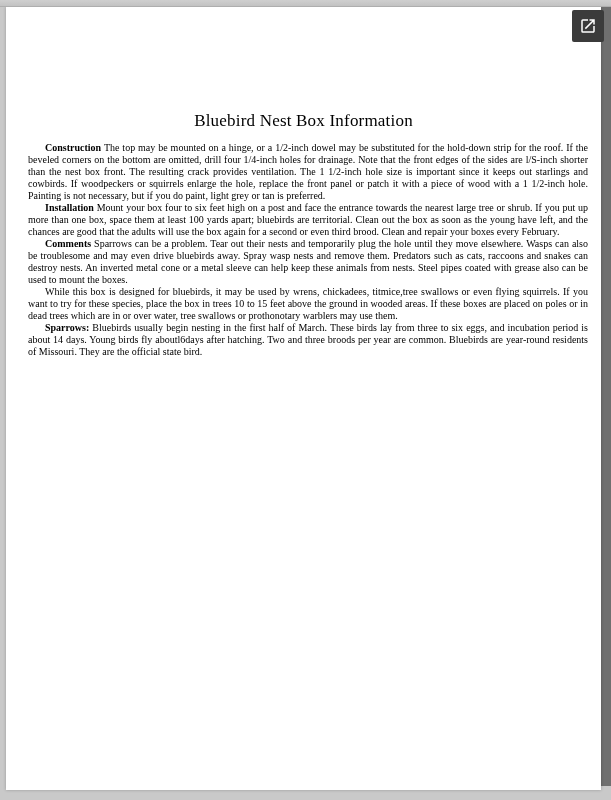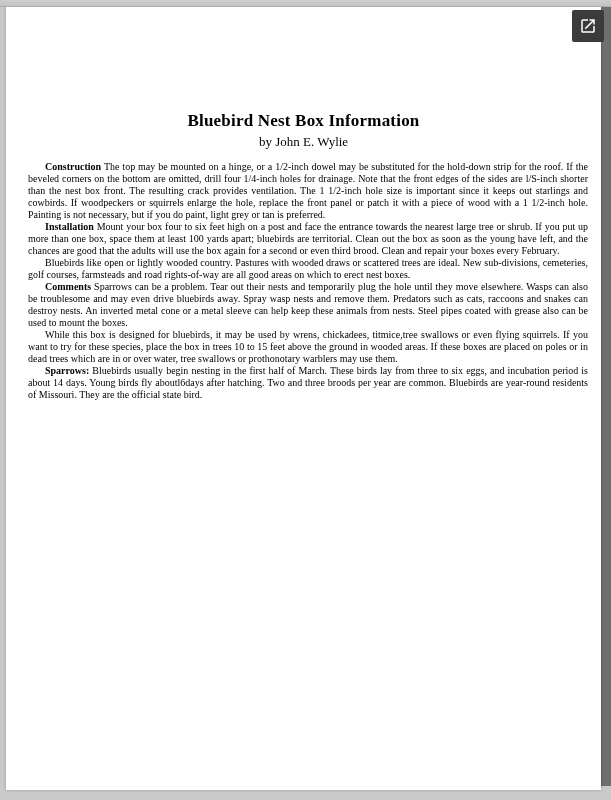--- a/index.html
+++ b/index.html
@@ -41,21 +41,21 @@
     display: flex; align-items: center; justify-content: center;
     cursor: pointer;
     color: var(--icon, #ffffff);
     z-index: 3;
   }
   .open-btn svg { display: block; }
 
   .doc-title {
     margin: 103px 0 0 0;
     font-size: 17px; line-height: 21px;
-    font-weight: bold;
+    font-weight: normal;
     text-align: center;
     letter-spacing: 0.2px;
   }
   .doc-byline {
     margin: 3px 0 0 0;
     font-size: 13px; line-height: 16px;
     text-align: center;
   }
   .doc-body {
     margin: 11px 13px 0 22px;
@@ -77,23 +77,21 @@
 <div class="right-strip"></div>
 
 <button class="open-btn">
   <svg width="18" height="18" viewBox="0 0 24 24" aria-hidden="true">
     <path fill="currentColor" d="M19 19H5V5h7V3H5a2 2 0 0 0-2 2v14a2 2 0 0 0 2 2h14c1.1 0 2-.9 2-2v-7h-2v7zM14 3v2h3.59l-9.83 9.83 1.41 1.41L19 6.41V10h2V3h-7z"></path>
   </svg>
 </button>
 
 <div class="page">
   <h1 class="doc-title">Bluebird Nest Box Information</h1>
-  <div class="doc-byline">by John E. Wylie</div>
 
   <div class="doc-body">
     <p><b class="lead">Construction</b><span> The top may be mounted on a hinge, or a 1/2-inch dowel may be substituted for the hold-down strip for the roof. If the beveled corners on the bottom are omitted, drill four 1/4-inch holes for drainage. Note that the front edges of the sides are l/S-inch shorter than the nest box front. The resulting crack provides ventilation. The 1 1/2-inch hole size is important since it keeps out starlings and cowbirds. If woodpeckers or squirrels enlarge the hole, replace the front panel or patch it with a piece of wood with a 1 1/2-inch hole. Painting is not necessary, but if you do paint, light grey or tan is preferred.</span></p>
     <p><b class="lead">Installation</b><span> Mount your box four to six feet high on a post and face the entrance towards the nearest large tree or shrub. If you put up more than one box, space them at least 100 yards apart; bluebirds are territorial. Clean out the box as soon as the young have left, and the chances are good that the adults will use the box again for a second or even third brood. Clean and repair your boxes every February.</span></p>
-    <p><b class="lead"></b><span>Bluebirds like open or lightly wooded country. Pastures with wooded draws or scattered trees are ideal. New sub-divisions, cemeteries, golf courses, farmsteads and road rights-of-way are all good areas on which to erect nest boxes.</span></p>
     <p><b class="lead">Comments</b><span> Sparrows can be a problem. Tear out their nests and temporarily plug the hole until they move elsewhere. Wasps can also be troublesome and may even drive bluebirds away. Spray wasp nests and remove them. Predators such as cats, raccoons and snakes can destroy nests. An inverted metal cone or a metal sleeve can help keep these animals from nests. Steel pipes coated with grease also can be used to mount the boxes.</span></p>
     <p><b class="lead"></b><span>While this box is designed for bluebirds, it may be used by wrens, chickadees, titmice,tree swallows or even flying squirrels. If you want to try for these species, place the box in trees 10 to 15 feet above the ground in wooded areas. If these boxes are placed on poles or in dead trees which are in or over water, tree swallows or prothonotary warblers may use them.</span></p>
     <p><b class="lead">Sparrows:</b><span> Bluebirds usually begin nesting in the first half of March. These birds lay from three to six eggs, and incubation period is about 14 days. Young birds fly aboutl6days after hatching. Two and three broods per year are common. Bluebirds are year-round residents of Missouri. They are the official state bird.</span></p>
   </div>
 </div>
 
 </body></html>

